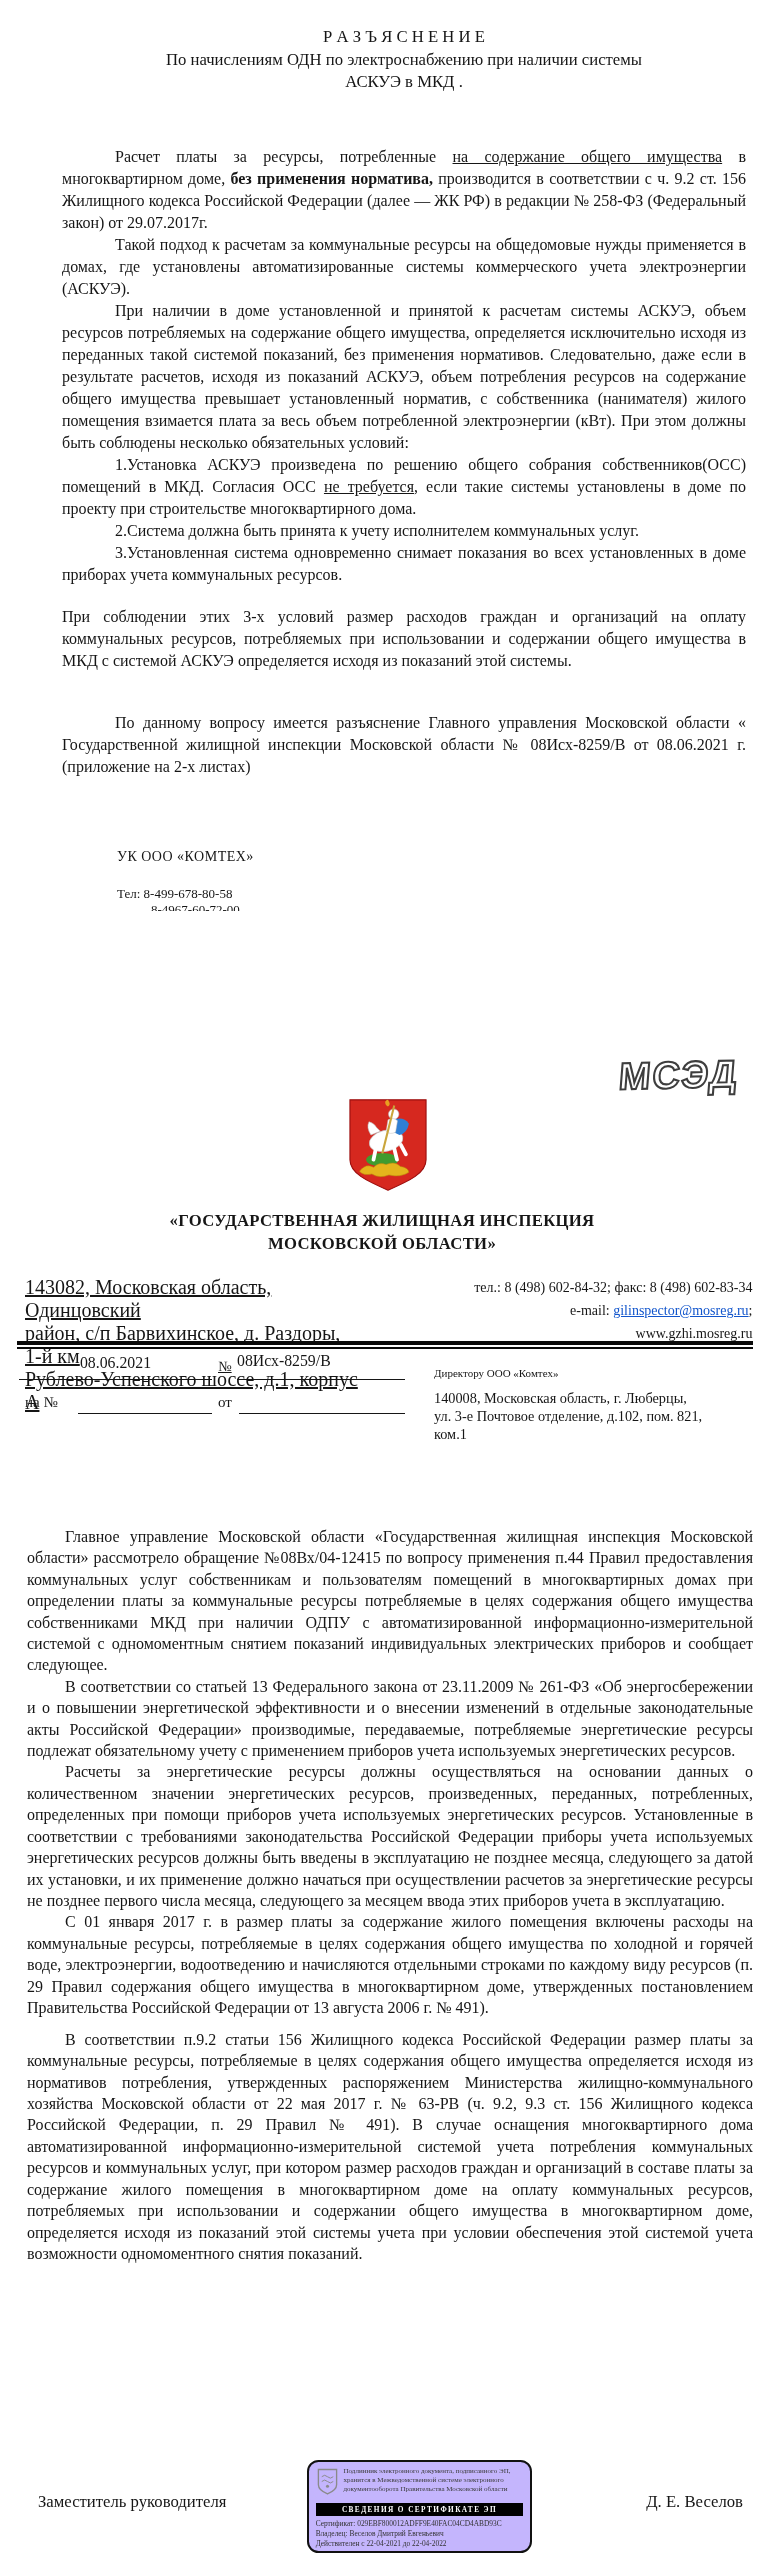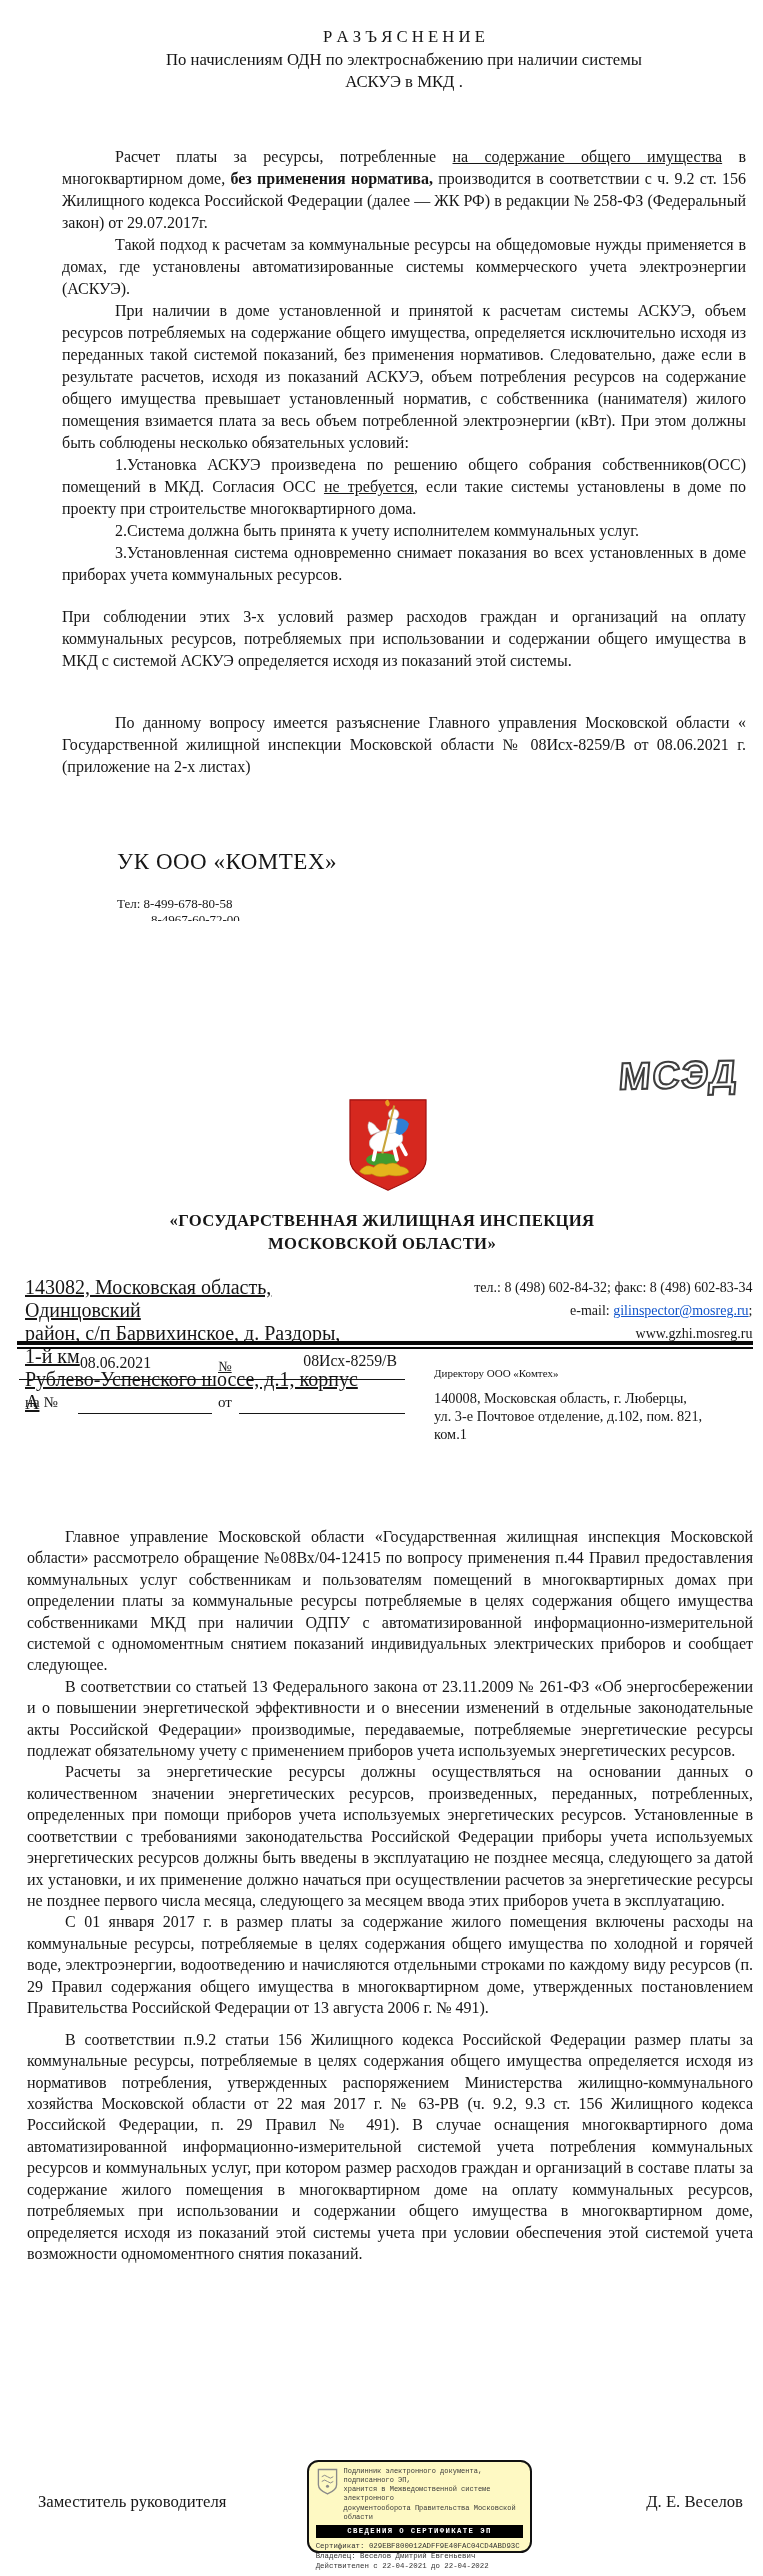--- a/index.html
+++ b/index.html
@@ -16,21 +16,21 @@
   .doc1{position:absolute;left:62px;top:0;width:684px;}
   .doc1-title{margin-top:27px;text-align:center;font-size:16.7px;font-weight:500;}
   .doc1-subtitle{text-align:center;font-size:16.7px;line-height:22px;margin-top:1.9px;}
   .para{font-size:16px;line-height:22px;text-align:justify;margin:0;}
   .para.indent{text-indent:53px;}
   .p1{margin-top:53px;}
   .p4{margin-top:20px;}
   .p5{margin-top:40px;}
   .u{text-decoration:underline;}
   .b{font-weight:bold;}
-  .company-line{margin-top:71px;padding-left:55px;font-size:23px;letter-spacing:0.5px;}
+  .company-line{margin-top:71px;padding-left:55px;font-size:14px;letter-spacing:0.5px;}
   .phones{margin-top:21px;padding-left:55px;font-size:13px;line-height:16px;height:25px;overflow:hidden;}
   .phones .ph2{padding-left:34px;}
   
   .msed{
     position:absolute;left:619px;top:1054px;
     font-family:"Liberation Sans","DejaVu Sans",sans-serif;
     font-weight:700;font-size:38px;letter-spacing:1.9px;
     color:#ffffff;-webkit-text-stroke:2.1px #3e3e3e;
     transform:rotate(-1.5deg) skewX(-6deg);
   }
@@ -43,40 +43,40 @@
   .addr-right{position:absolute;right:11.5px;top:1276px;width:363px;text-align:right;
        font-size:14px;line-height:23px;}
   .addr-right a{color:#1155cc;text-decoration:underline;}
   .rule-a{position:absolute;left:17px;right:11.5px;top:1341px;height:3.8px;background:#0a0a0a;}
   .rule-b{position:absolute;left:17px;right:11.5px;top:1347px;height:1.9px;background:#0a0a0a;}
   
   .ref{position:absolute;left:0;top:1354px;width:764px;font-size:15.8px;}
   .ref .date{position:absolute;left:19px;top:0;width:193px;text-align:center;}
   .ref .lineA{position:absolute;left:19px;top:25px;width:193px;border-bottom:1.5px solid #161616;}
   .ref .num-sign{position:absolute;left:218px;top:3.8px;font-size:14.3px;text-decoration:underline;}
-  .ref .num{position:absolute;left:229px;top:-1.9px;width:168px;text-align:right;}
+  .ref .num{position:absolute;left:237px;top:-1.9px;width:168px;text-align:left;}
   .ref .lineB{position:absolute;left:237px;top:25px;width:168px;border-bottom:1.5px solid #161616;}
   .ref .na{position:absolute;left:25px;top:40px;font-size:15px;}
   .ref .lineC{position:absolute;left:78px;top:59px;width:134px;border-bottom:1.3px solid #161616;}
   .ref .ot{position:absolute;left:218px;top:40px;font-size:15px;}
   .ref .lineD{position:absolute;left:239px;top:59px;width:166px;border-bottom:1.3px solid #161616;}
   .recipient{position:absolute;left:434px;top:1367px;width:315px;}
   .recipient .rt{font-size:11px;margin-bottom:9.5px;}
   .recipient .ra{font-size:14.3px;line-height:18px;}
   
   .letter{position:absolute;left:27px;top:1526px;width:726px;}
   .letter p{font-size:16px;line-height:21.4px;text-align:justify;text-indent:38px;margin:0;}
   .letter p.gap{margin-top:10.5px;}
   
   .sig-pos{position:absolute;left:38px;top:2492px;font-size:16.7px;}
   .sig-name{position:absolute;right:21px;top:2492px;font-size:16.7px;}
   .stamp{
     position:absolute;left:307px;top:2460px;width:225px;height:93px;
-    border:2.4px solid #111;border-radius:11.5px;background:#fef9c3;
-    font-family:Liberation Mono, monospace;color:#3a3a3a;
+    border:2.4px solid #111;border-radius:11.5px;background:#c4b5fd;
+    font-family:Liberation Serif, serif;color:#3a3a3a;
     box-sizing:border-box;padding:4.8px 6.7px 3.8px 6.7px;
   }
   .stamp-head{display:flex;gap:4.8px;align-items:flex-start;}
   .stamp-head .em{flex:0 0 23px;}
   .stamp-head .tx{font-size:7px;line-height:9.2px;}
   .stamp-bar{margin-top:2.9px;background:#000;color:#fff;text-align:center;
     font-size:7.3px;font-weight:bold;letter-spacing:1.4px;padding:2.4px 0;}
   .stamp-lines{margin-top:2.9px;font-size:7.4px;line-height:10px;color:#333;}
 </style>
 </head>

